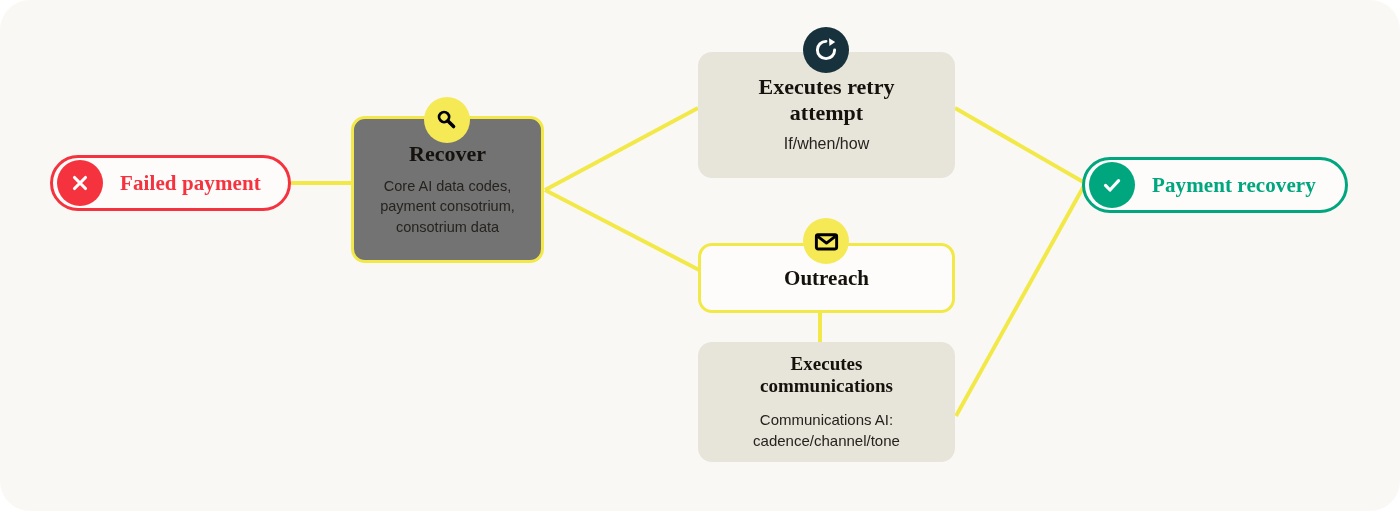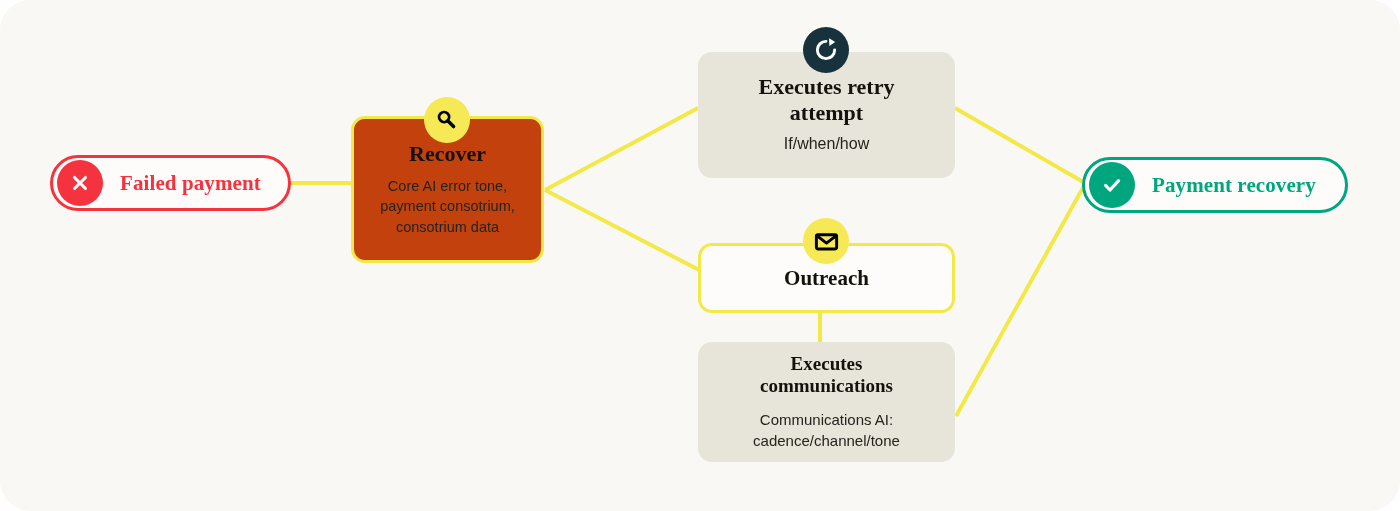--- a/index.html
+++ b/index.html
@@ -100,21 +100,21 @@
     border-radius: 50%;
     display: flex;
     align-items: center;
     justify-content: center;
     z-index: 5;
   }
 
   #node-recover {
     left: 351px; top: 116px;
     width: 193px; height: 147px;
-    background: #c2410c;
+    background: #737373;
     border: 3px solid #f2e949;
   }
   #node-recover .title { font-size: 22px; }
   #badge-recover { left: 424px; top: 97px; background: #f5ea55; }
 
   #node-retry {
     left: 698px; top: 52px;
     width: 257px; height: 126px;
     background: #e7e4da;
   }
@@ -170,21 +170,21 @@
     <svg width="26" height="26" viewBox="0 0 24 24" aria-hidden="true">
       <g transform="rotate(-45 12 12)">
         <circle cx="12" cy="8.2" r="4.6" fill="none" stroke="#000000" stroke-width="2.6"></circle>
         <path d="M12 13.3 L12 20.6" stroke="#000000" stroke-width="3.2" stroke-linecap="round"></path>
       </g>
     </svg>
   </div>
   <div class="card" id="node-recover">
     <div class="title">Recover</div>
     <div class="sub">
-      <span class="sub-line">Core AI error tone,</span>
+      <span class="sub-line">Core AI data codes,</span>
       <span class="sub-line">payment consotrium,</span>
       <span class="sub-line">consotrium data</span>
     </div>
   </div>
 
   <div class="icon-badge" id="badge-retry">
     <svg width="28" height="28" viewBox="0 0 24 24" aria-hidden="true">
       <path d="M12 4.6 A7.4 7.4 0 1 0 19.4 12" fill="none" stroke="#ffffff" stroke-width="2.5" stroke-linecap="round"></path>
       <path d="M14.6 1.9 L19.9 5.1 L14.9 8.5 Z" fill="#ffffff"></path>
     </svg>

